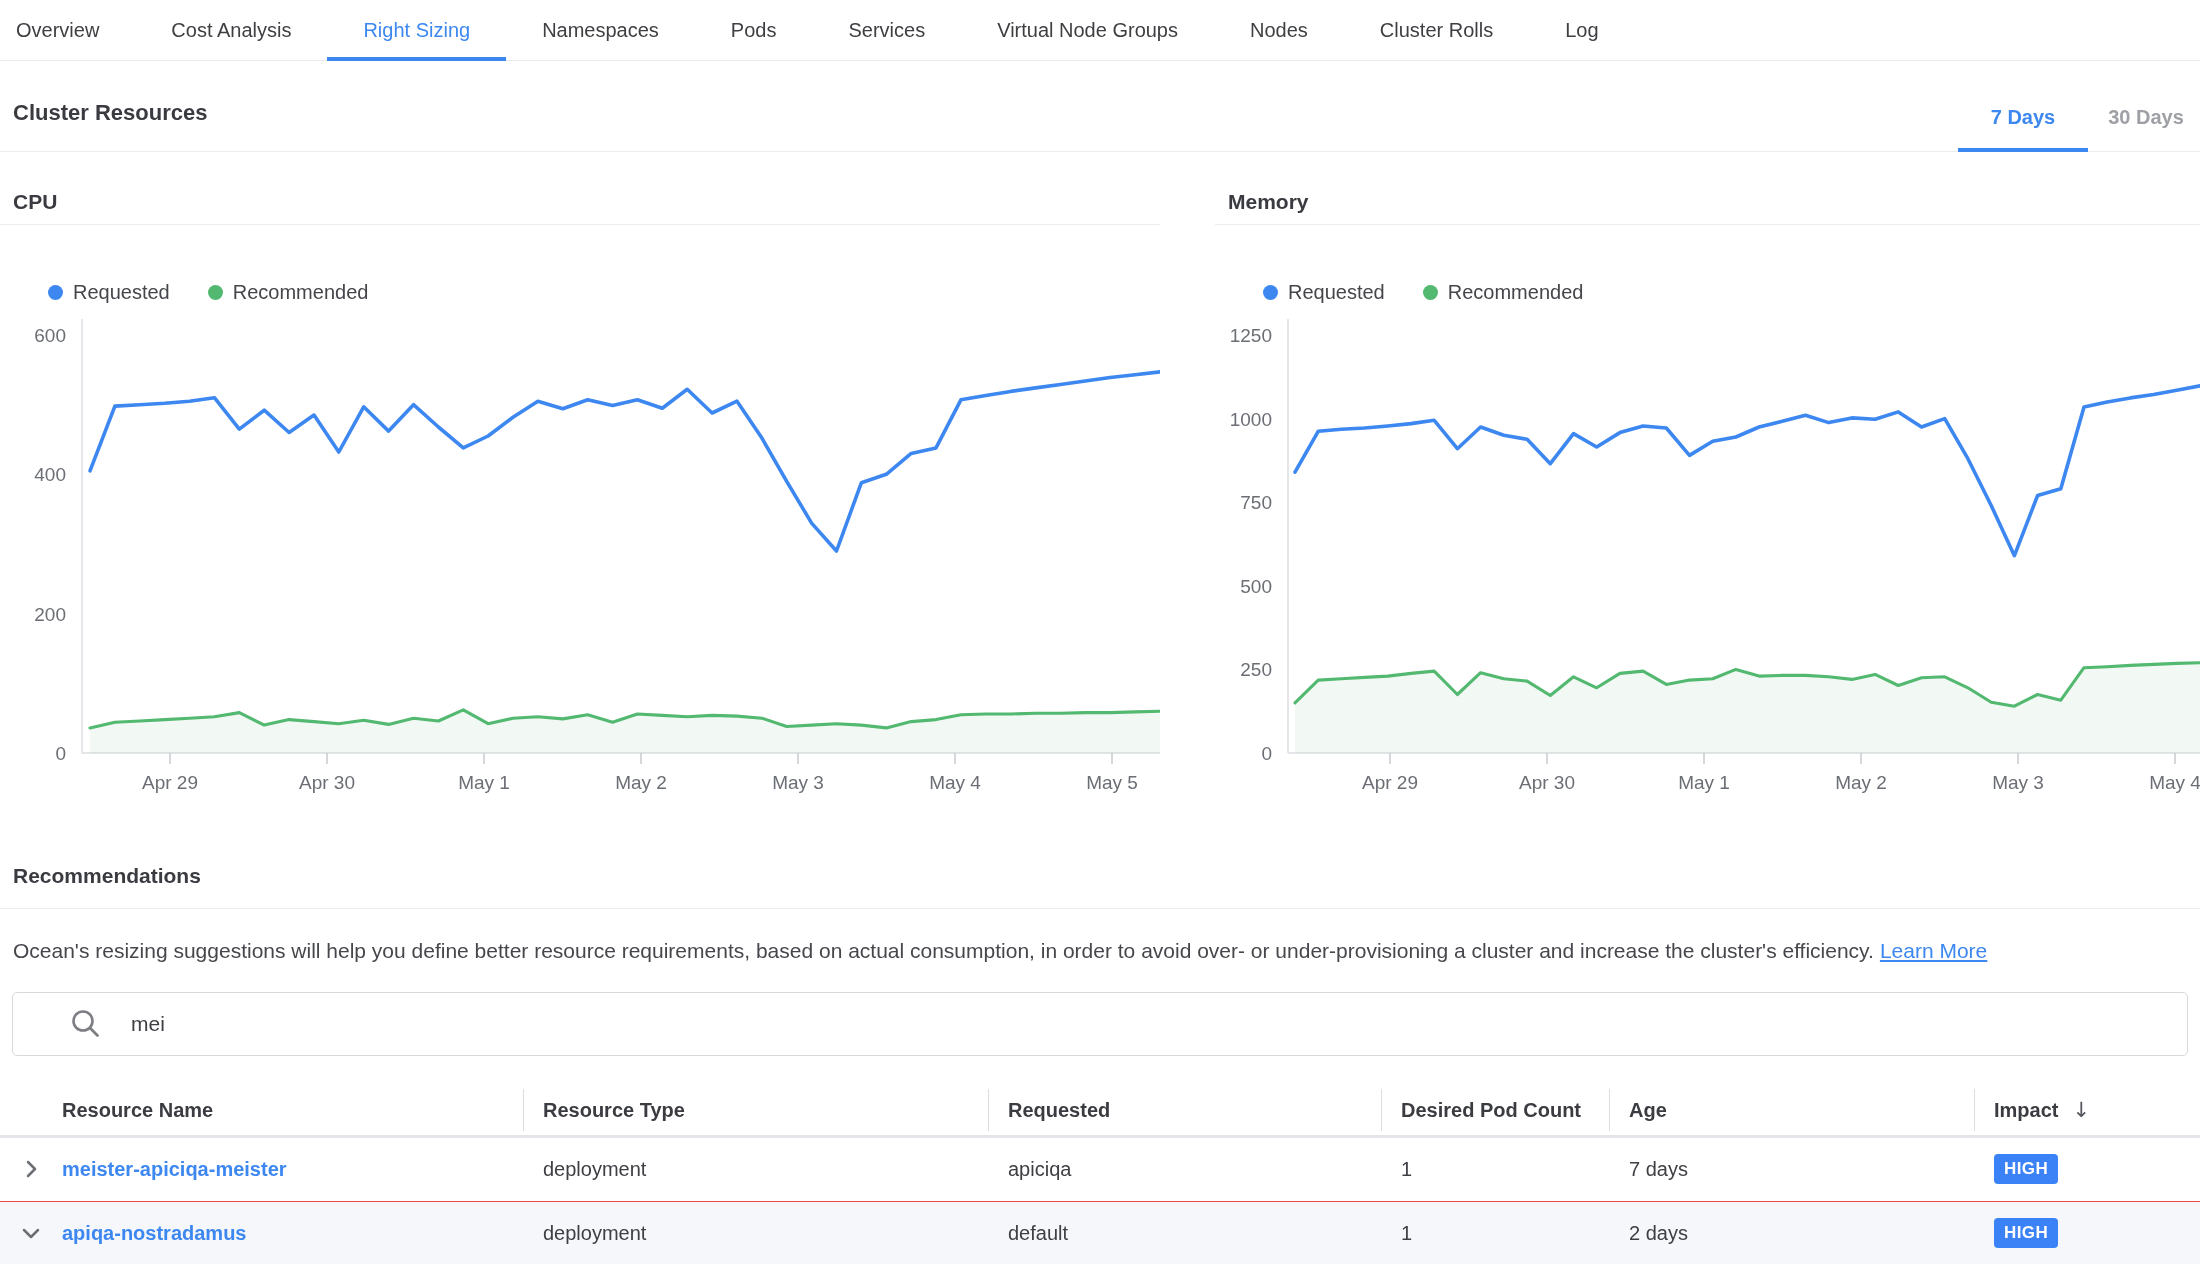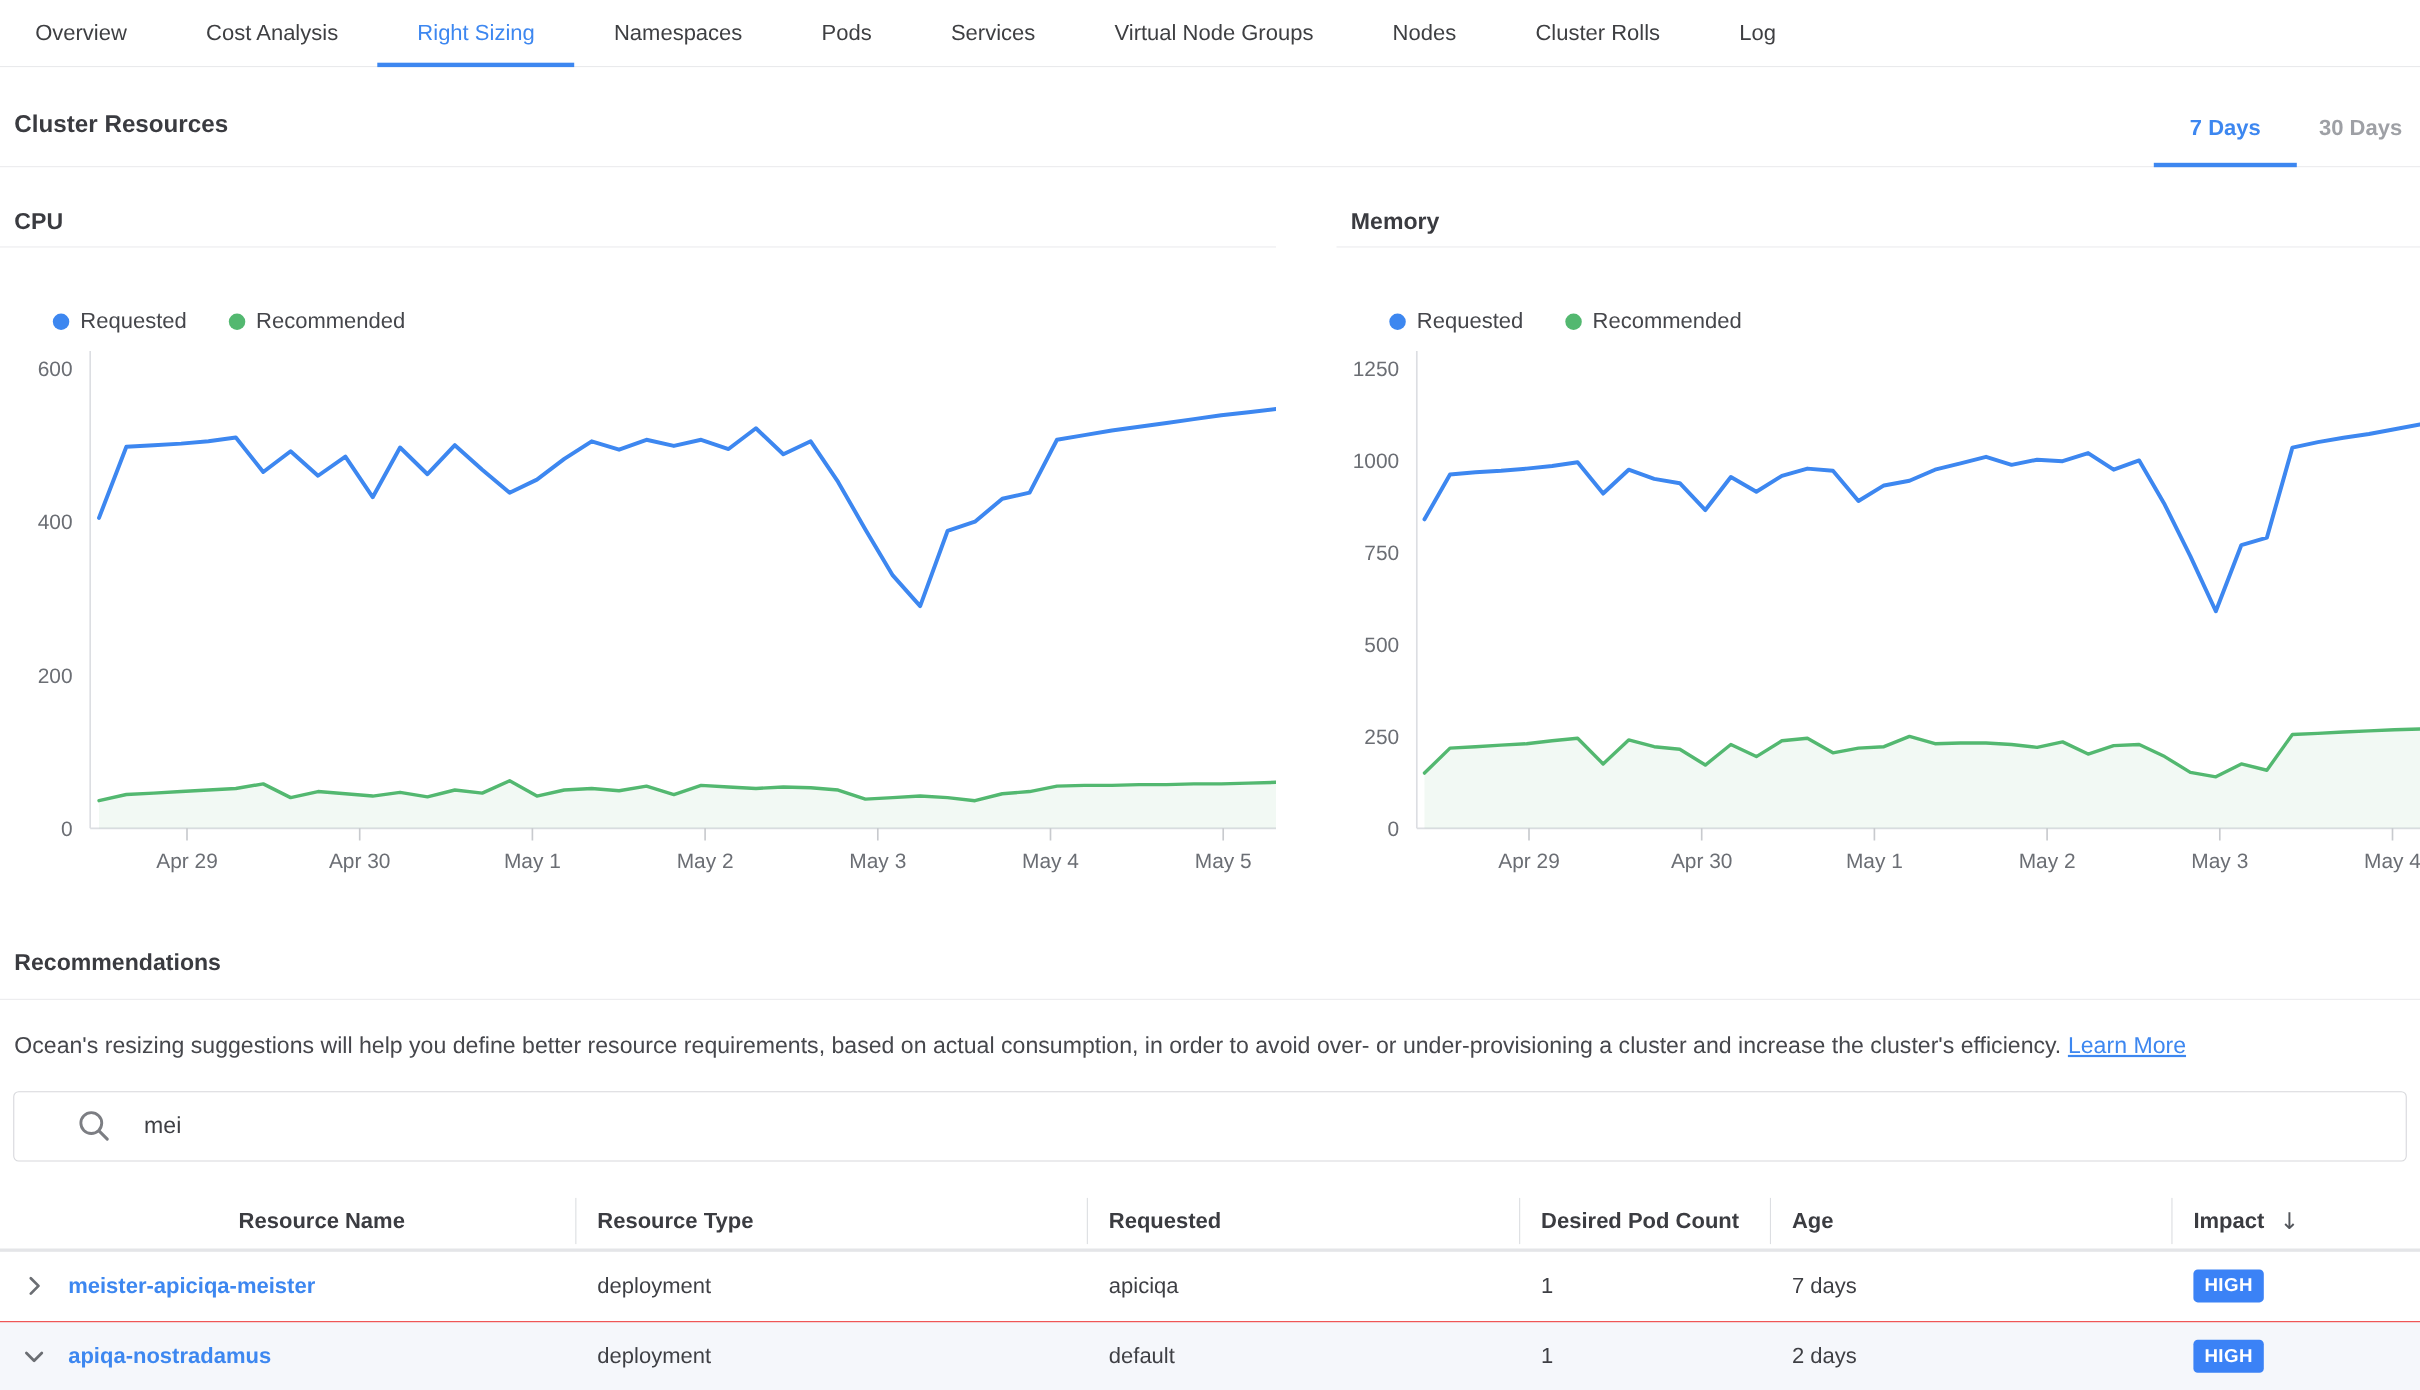--- a/index.html
+++ b/index.html
@@ -7,21 +7,21 @@
     position:relative; width:2200px; height:1264px; overflow:hidden;
     background:#fff; color:#3e3f44;
     font-family:"Liberation Sans","DejaVu Sans",sans-serif;
   }
 
   
   .tabbar { position:absolute; top:0; left:0; width:2200px; height:60px;
     border-bottom:1px solid #e9eaec; display:flex; align-items:stretch; }
   .tab { position:relative; display:flex; align-items:center; padding:0 36px;
     font-size:20px; font-weight:500; color:#3e3f42; cursor:pointer; white-space:nowrap; }
-  .tab:first-child { padding-left:32px; }
+  .tab:first-child { padding-left:16px; }
   .tab.active { color:#3d87f0; }
   .tab.active::after { content:""; position:absolute; left:0; right:0; bottom:-1px;
     height:4px; background:#3d87f0; }
 
   
   .section-title { position:absolute; top:100px; left:13px; font-size:22px;
     font-weight:600; color:#3a3b40; }
   .section-sep { position:absolute; top:151px; left:0; width:2200px; height:1px; background:#ececee; }
   .range { position:absolute; top:106px; font-size:20px; font-weight:700; cursor:pointer; text-align:center; }
   .range-0 { left:1958px; width:130px; color:#3d87f0; }
@@ -50,21 +50,21 @@
     border:1px solid #d7d8dc; border-radius:5px; box-sizing:border-box;
     display:flex; align-items:center; padding-left:56px; background:#fff; }
   .search-input { border:none; outline:none; font-size:21px; color:#3e3f44; flex:1;
     font-family:inherit; background:transparent; margin-left:26px; }
 
   
   .tgrid { display:grid; grid-template-columns:523px 465px 393px 228px 365px 1fr; align-items:center; }
   .thead { position:absolute; top:1085px; left:0; width:2200px; height:50px;
     font-size:20px; font-weight:700; color:#3b3c41; }
   .th { position:relative; padding-left:20px; height:100%; display:flex; align-items:center; }
-  .th:first-child { padding-left:62px;justify-content:center; }
+  .th:first-child { padding-left:62px; }
   .th + .th::before { content:""; position:absolute; left:0; top:4px; bottom:4px; width:1px; background:#dcdee2; }
   .sort-arrow { font-size:21px; margin-left:14px; color:#53565c; font-weight:400;
     font-family:"DejaVu Sans",sans-serif; }
   .thead-rule { position:absolute; top:1135px; left:0; width:2200px; height:3px; background:#e4e5e8; }
   .trow { position:absolute; left:0; width:2200px; height:62px; font-size:20px; color:#3e3f44; cursor:pointer; }
   .trow.alt { background:#f5f7fb; border-top:1px solid #ef4444; }
   .td { padding-left:20px; }
   .td-name { padding-left:0; display:flex; align-items:center; }
   .chev { width:62px; display:flex; justify-content:center; align-items:center; cursor:pointer; }
   .rowlink { color:#3d87f0; font-weight:600; cursor:pointer; }

